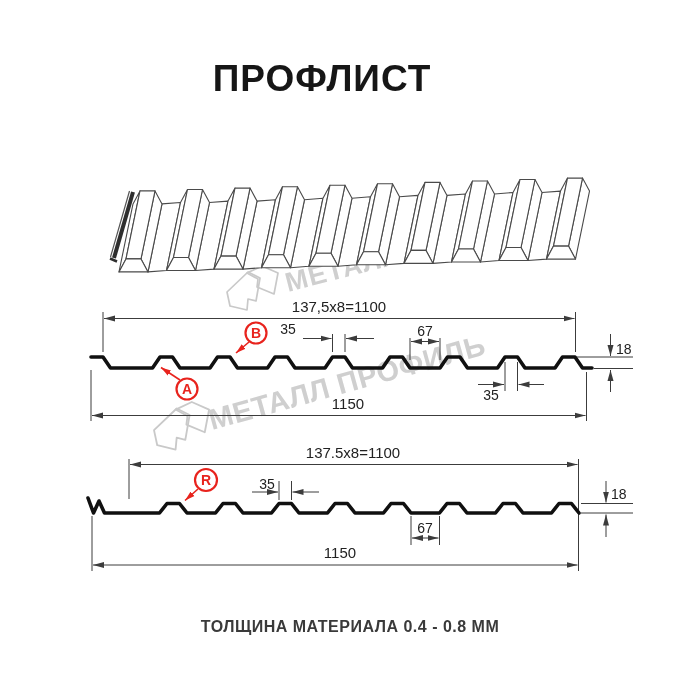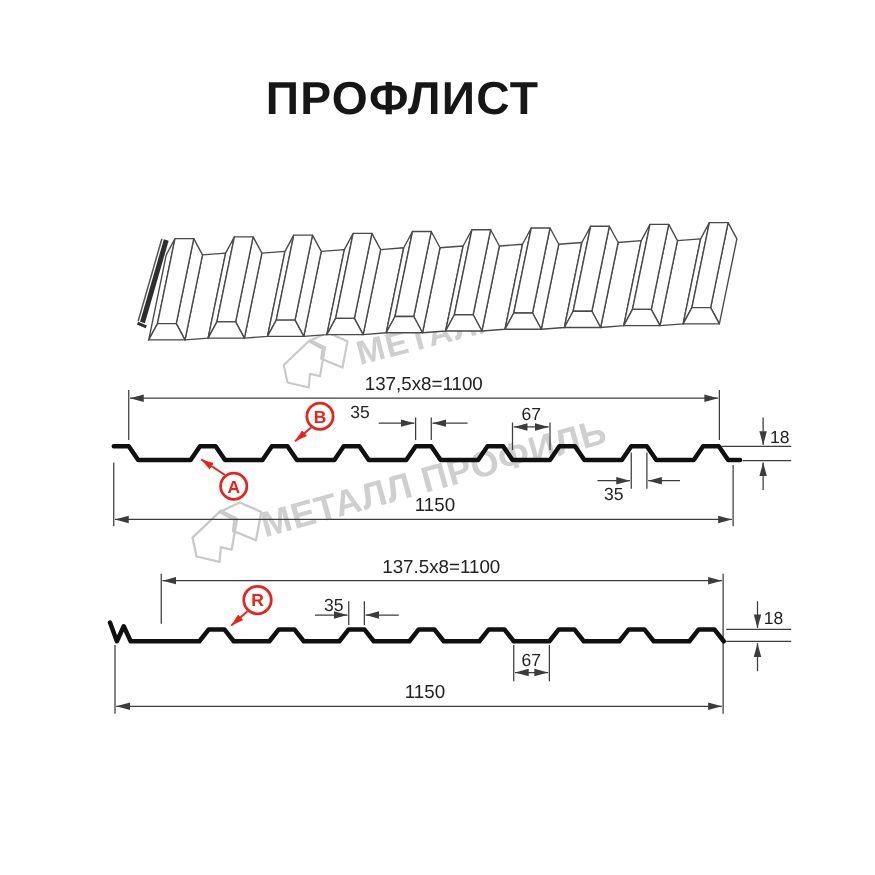--- a/index.html
+++ b/index.html
@@ -24,20 +24,21 @@
   .redtxt{fill:#e8231d;font-size:14px;font-weight:bold;text-anchor:middle;
           font-family:"Liberation Sans",sans-serif;}
   .redline{stroke:#e8231d;stroke-width:1.6;fill:none;}
 </style>
 </head>
 <body>
 
 <div id="page">
 
   <div class="title">ПРОФЛИСТ</div>
+  <div class="footer">ТОЛЩИНА МАТЕРИАЛА 0.4 - 0.8 ММ</div>
 
   <svg width="700" height="700" viewBox="0 0 700 700">
     <defs>
       <marker id="mArr" markerUnits="userSpaceOnUse" markerWidth="12" markerHeight="8" refX="11" refY="4" orient="auto-start-reverse">
         <path d="M11,4 L0,1 L0,7 Z" fill="#3c3c3c"></path>
       </marker>
       <marker id="mArrR" markerUnits="userSpaceOnUse" markerWidth="11" markerHeight="8" refX="10" refY="4" orient="auto">
         <path d="M10,4 L0,1 L0,7 Z" fill="#e8231d"></path>
       </marker>
     </defs>

